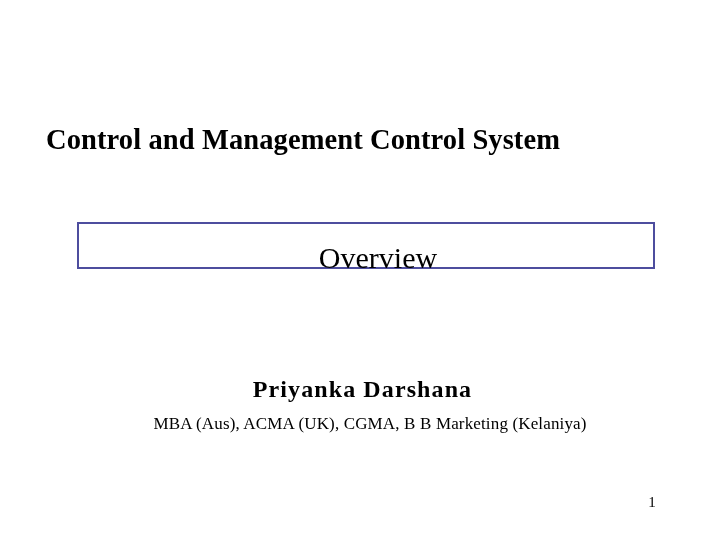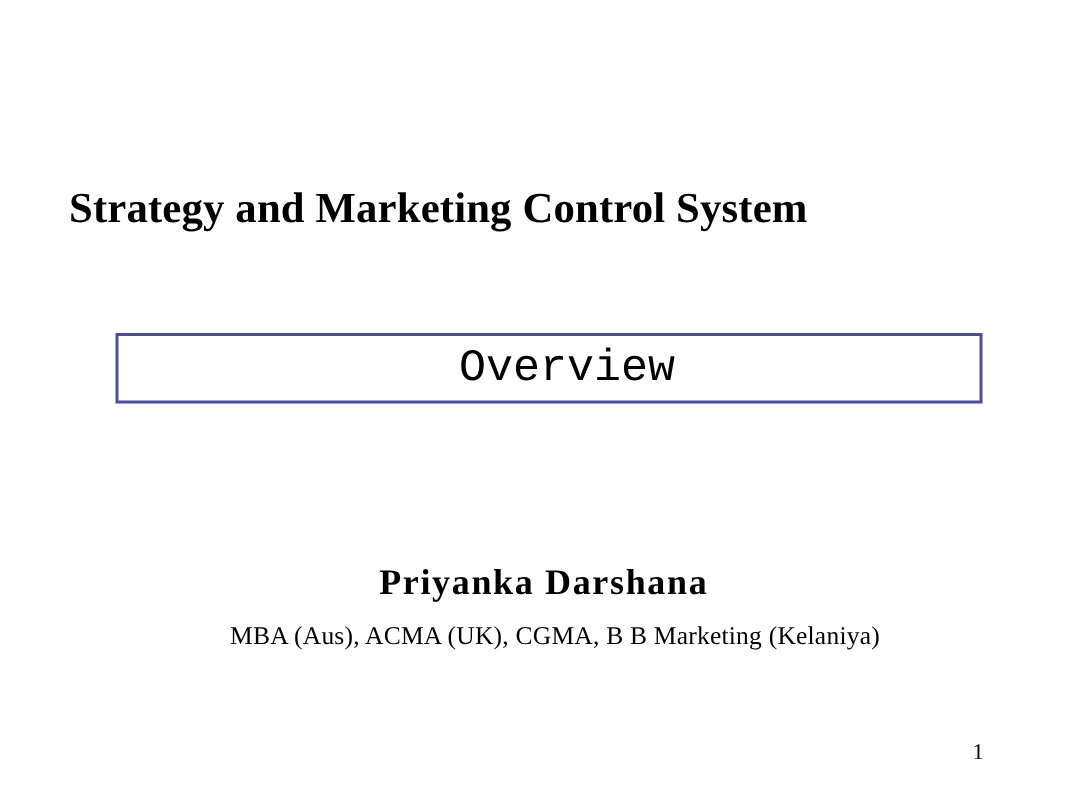--- a/index.html
+++ b/index.html
@@ -40,29 +40,29 @@
     top: 222px;
     width: 578px;
     height: 47px;
     box-sizing: border-box;
     border: 2px solid #4d4d9e;
     background: #ffffff;
   }
   #overview-label {
     position: absolute;
     left: 0;
-    top: 0;
+    top: 12px;
     width: 100%;
     height: 100%;
     display: flex;
     align-items: center;
     justify-content: center;
     padding-left: 24px;
     box-sizing: border-box;
-    font-family: Liberation Mono, monospace;
+    font-family: Liberation Serif, serif;
     font-weight: normal;
     font-size: 30px;
     line-height: 34px;
     color: #000000;
     white-space: nowrap;
   }
   #author-name {
     position: absolute;
     left: 0;
     top: 375px;
@@ -101,21 +101,21 @@
     font-size: 15px;
     line-height: 18px;
     color: #000000;
   }
 </style>
 </head>
 <body>
 
 <div id="slide">
 
-  <div id="slide-title">Strategy and Marketing Control System</div>
+  <div id="slide-title">Control and Management Control System</div>
 
   <div id="overview-box">
     <div id="overview-label">Overview</div>
   </div>
 
   <div id="author-name">Priyanka Darshana</div>
 
   <div id="author-credentials">MBA (Aus), ACMA (UK), CGMA, B B Marketing (Kelaniya)</div>
 
   <div id="page-number">1</div>

